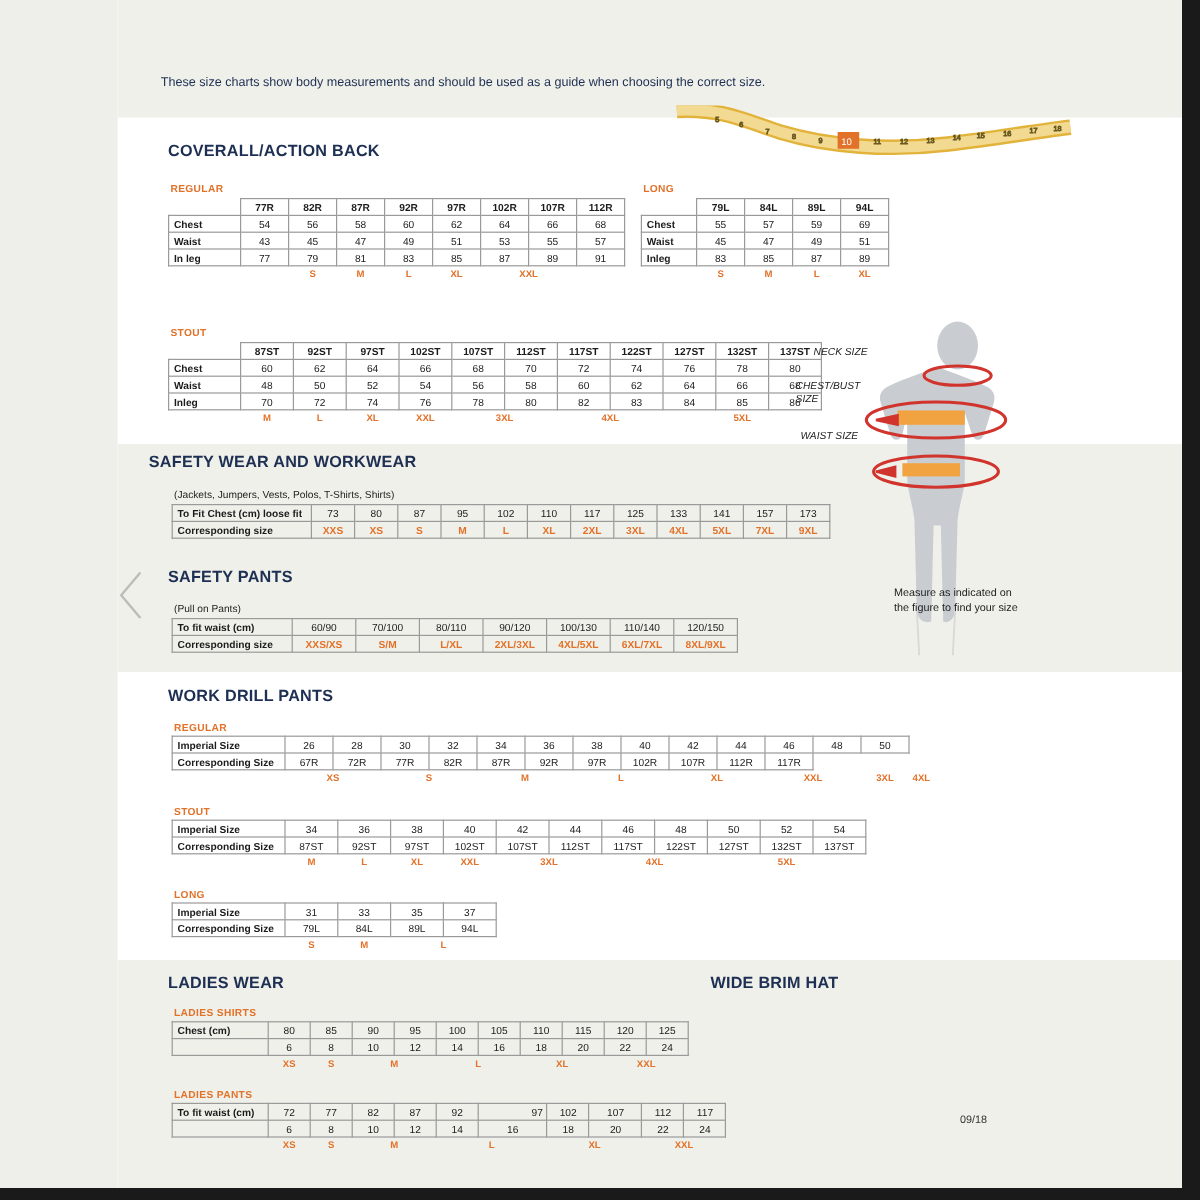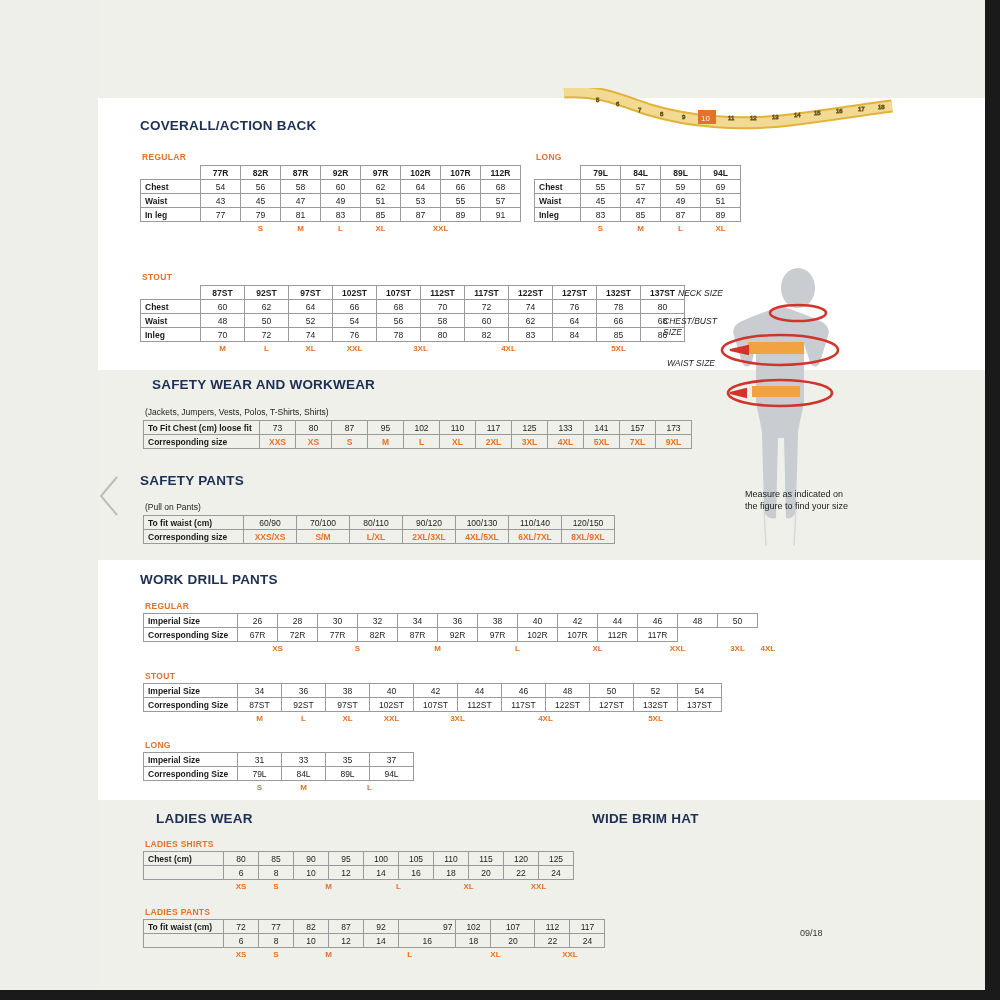--- a/index.html
+++ b/index.html
@@ -79,20 +79,21 @@
 </head>
 <body>
 
 <div class="page">
 
   <div class="leftband"></div>
   <div class="header-band"></div>
   <div class="mid-band"></div>
   <div class="bottom-band"></div>
 
+  <div class="subtitle">These size charts show body measurements and should be used as a guide when choosing the correct size.</div>
 
   <svg class="tape" viewBox="0 0 335 52">
     <path d="M4,4 C40,2 60,12 90,22 C130,34 180,38 230,32 C270,27 300,22 332,18" stroke="#e2b33a" stroke-width="13" fill="none"></path>
     <path d="M4,4 C40,2 60,12 90,22 C130,34 180,38 230,32 C270,27 300,22 332,18" stroke="#f3da92" stroke-width="9" fill="none"></path>
     <g stroke="#6b5a20" stroke-width="0.8" font-size="6" font-family="Liberation Sans, sans-serif" fill="#3a3a3a">
       <text x="36" y="14">5</text>
         <text x="56" y="18">6</text>
         <text x="78" y="24">7</text>
       <text x="100" y="28">8</text>
         <text x="122" y="31">9</text>
@@ -276,21 +277,21 @@
       <td class="size">L</td>
       <td class="size">XL</td>
       <td class="size">XXL</td>
       <td class="size" colspan="2">3XL</td>
       <td class="size" colspan="2">4XL</td>
       <td class="size" colspan="3">5XL</td>
     </tr>
   </tbody>
     </table>
 
-  <div class="section-h" style="left:152px; top:377px;text-align:right;">SAFETY WEAR AND WORKWEAR</div>
+  <div class="section-h" style="left:124px; top:377px;text-align:right;">SAFETY WEAR AND WORKWEAR</div>
   <div class="note" style="left:145px; top:407px; font-weight:normal;">(Jackets, Jumpers, Vests, Polos, T-Shirts, Shirts)</div>
   <table class="grid" style="left:143px; top:420px;">
     <tbody>
         <tr>
       <td class="lbl" style="width:116px;">To Fit Chest (cm) loose fit</td>
       <td style="width:36px;">73</td>
       <td style="width:36px;">80</td>
       <td style="width:36px;">87</td>
       <td style="width:36px;">95</td>
       <td style="width:36px;">102</td>
@@ -492,21 +493,21 @@
     </tr>
     <tr>
       <td class="blank"></td>
       <td class="size">S</td>
       <td class="size">M</td>
       <td class="size" colspan="2">L</td>
     </tr>
   </tbody>
     </table>
 
-  <div class="section-h" style="left:156px; top:811px;text-align:right;">LADIES WEAR</div>
+  <div class="section-h" style="left:140px; top:811px;text-align:right;">LADIES WEAR</div>
 
   <div class="sub-h" style="left:145px; top:839px;">LADIES SHIRTS</div>
   <table class="grid" style="left:143px; top:851px;">
     <tbody>
         <tr>
       <td class="lbl" style="width:80px;">Chest (cm)</td>
       <td style="width:35px;">80</td>
       <td style="width:35px;">85</td>
       <td style="width:35px;">90</td>
       <td style="width:35px;">95</td>

